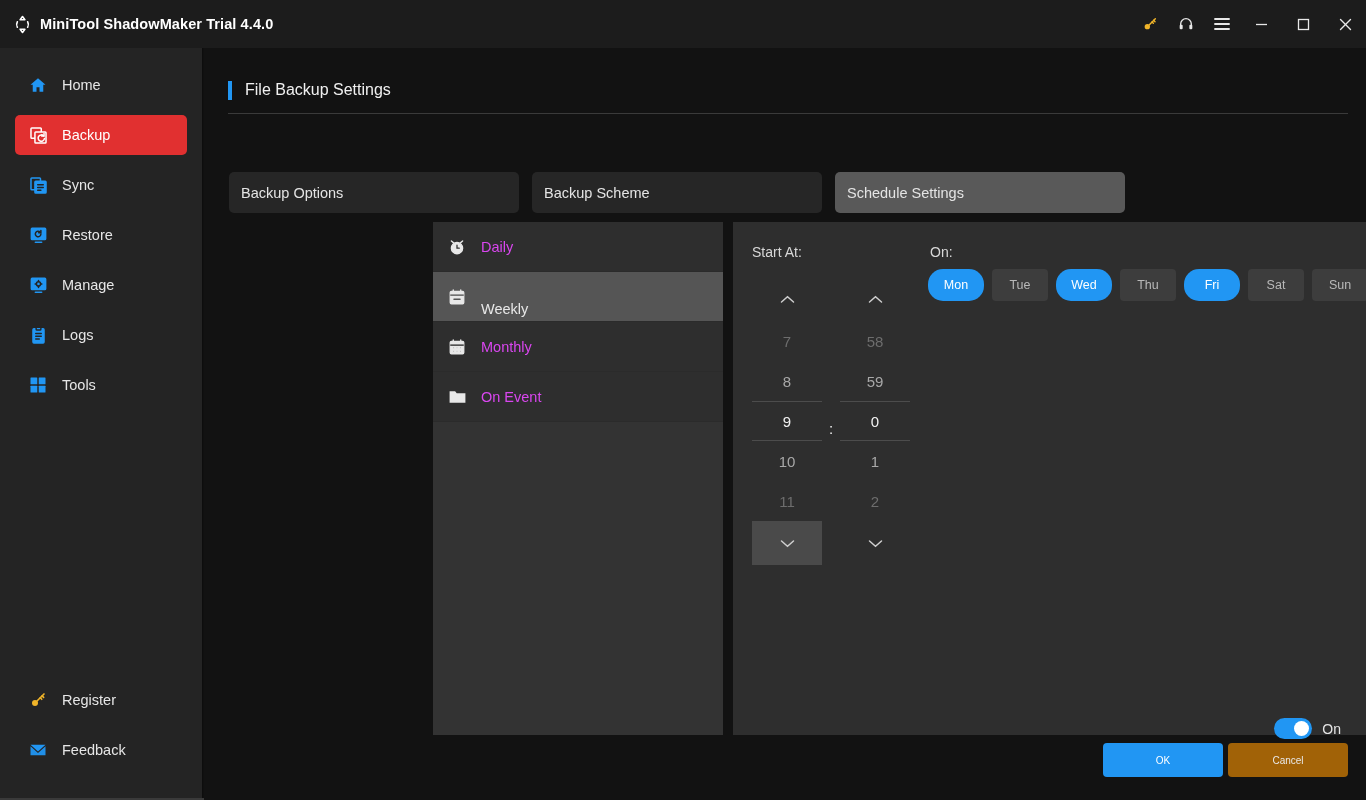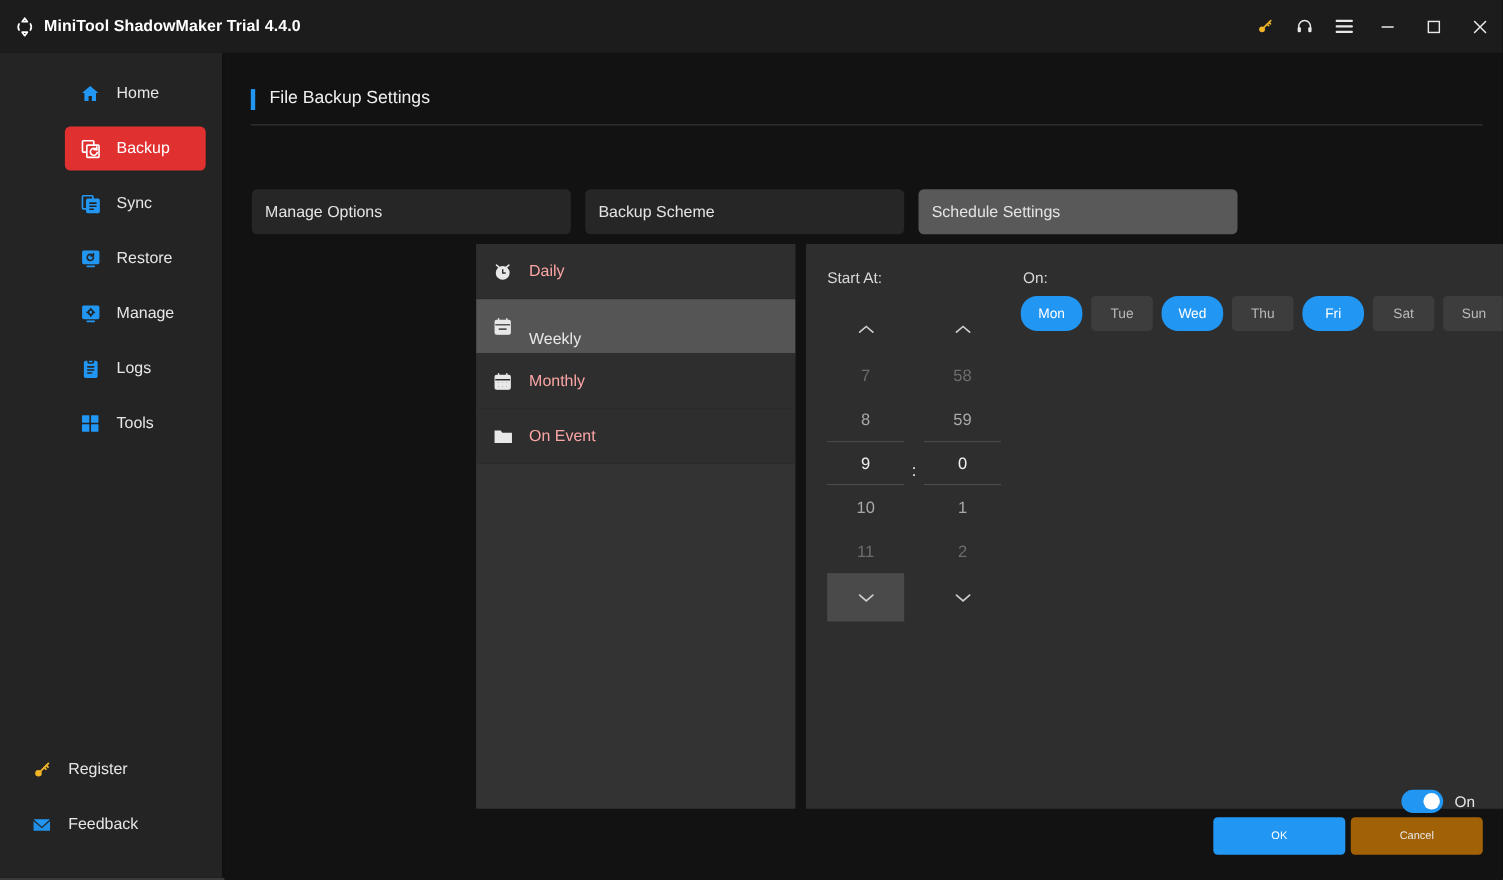--- a/index.html
+++ b/index.html
@@ -65,21 +65,21 @@
     width: 24px; margin-left: 11px;
     display: flex; align-items: center; justify-content: center;
     color: #2196f3;
   }
   .nav-item.active .nav-icon { color: #ffffff; }
   .nav-label {
     margin-left: 12px;
     font-size: 14.5px; color: #e6e6e6;
   }
   .nav-item.active .nav-label { color: #ffffff; }
-  #nav-top { padding-top: 17px; padding-left: 44px; }
+  #nav-top { padding-top: 17px; }
   #nav-bottom { position: absolute; left: 0; bottom: 18px; width: 203px; }
   #nav-bottom .nav-icon { color: #f0b429; }
   #nav-bottom .nav-item:nth-child(2) .nav-icon { color: #2196f3; }
 
   
   #main {
     position: absolute; left: 204px; top: 48px;
     width: 1162px; height: 752px;
     background: #121212;
   }
@@ -125,21 +125,21 @@
     cursor: pointer;
     background: #2e2e2e;
   }
   .sched-row.active, .sched-row.active:hover { background: #555555; }
   .sched-icon {
     width: 22px; margin-left: 13px;
     display: flex; align-items: center; justify-content: center;
     color: #e8e8e8;
   }
   .sched-label {
-    margin-left: 13px; font-size: 14.5px; color: #fca5a5;
+    margin-left: 13px; font-size: 14.5px; color: #d946ef;
   }
   .sched-row.active .sched-label { color: #e8e8e8; margin-top: 24px; }
   #sched-rest { background: #333333; height: 313px; }
 
   
   #detail {
     position: absolute; left: 529px; top: 174px;
     width: 800px; height: 513px;
     background: #333333;
   }
@@ -396,21 +396,21 @@
 
   <div id="main">
 
     <div id="page-header">
       <div id="header-accent"></div>
       <div id="page-title">File Backup Settings</div>
     </div>
 
     <div id="tabs">
       <div class="tab">
-        <span class="tab-label">Manage Options</span>
+        <span class="tab-label">Backup Options</span>
       </div>
       <div class="tab">
         <span class="tab-label">Backup Scheme</span>
       </div>
       <div class="tab active">
         <span class="tab-label">Schedule Settings</span>
       </div>
     </div>
 
     <div id="sched-list">

